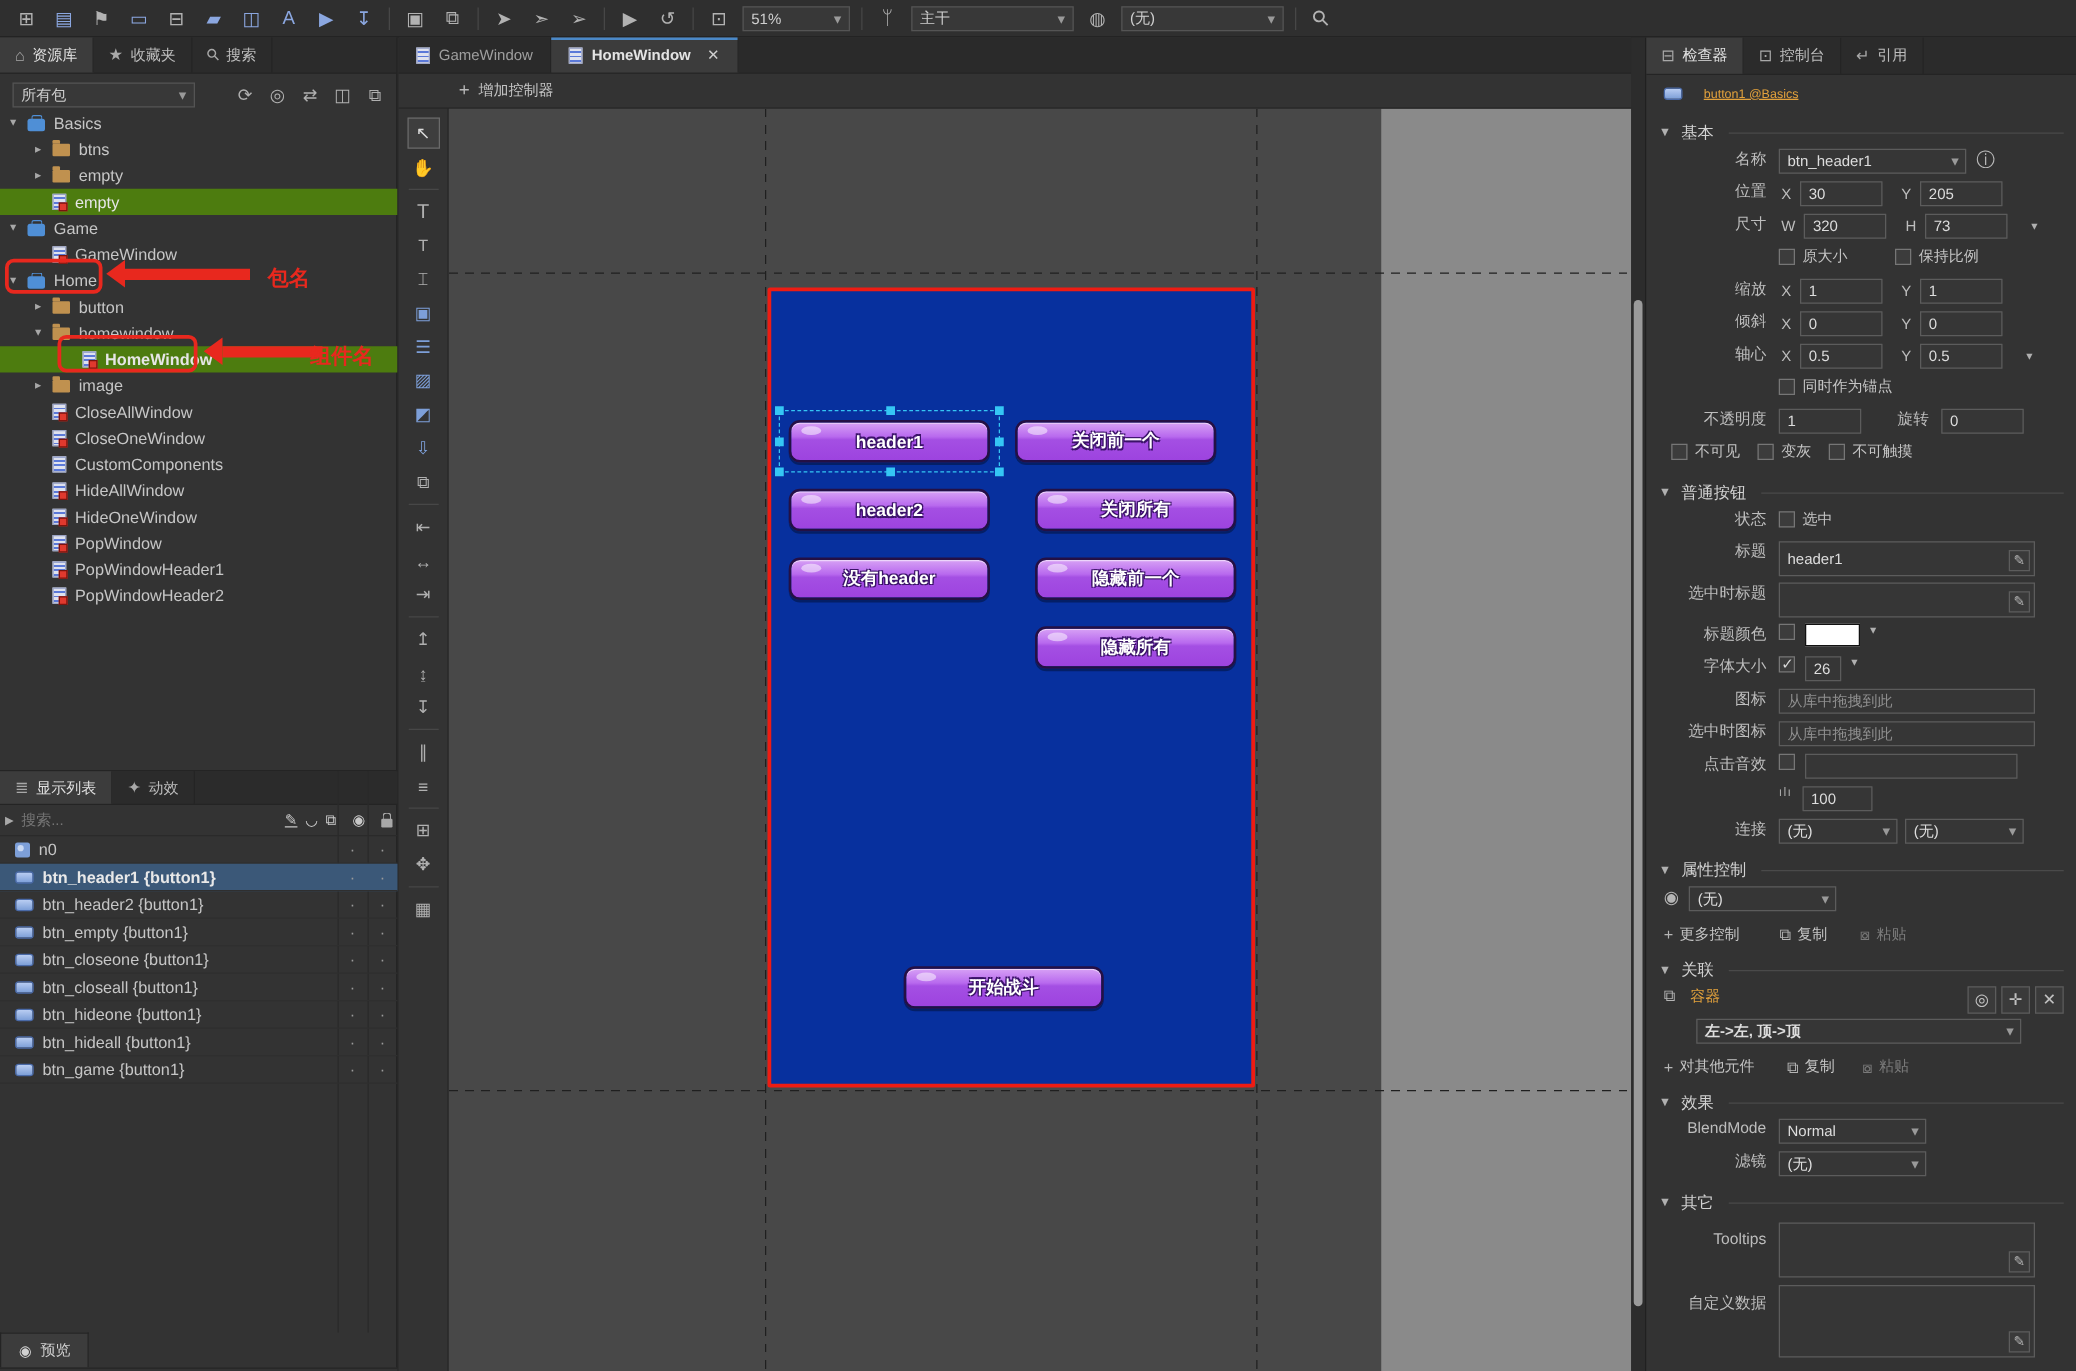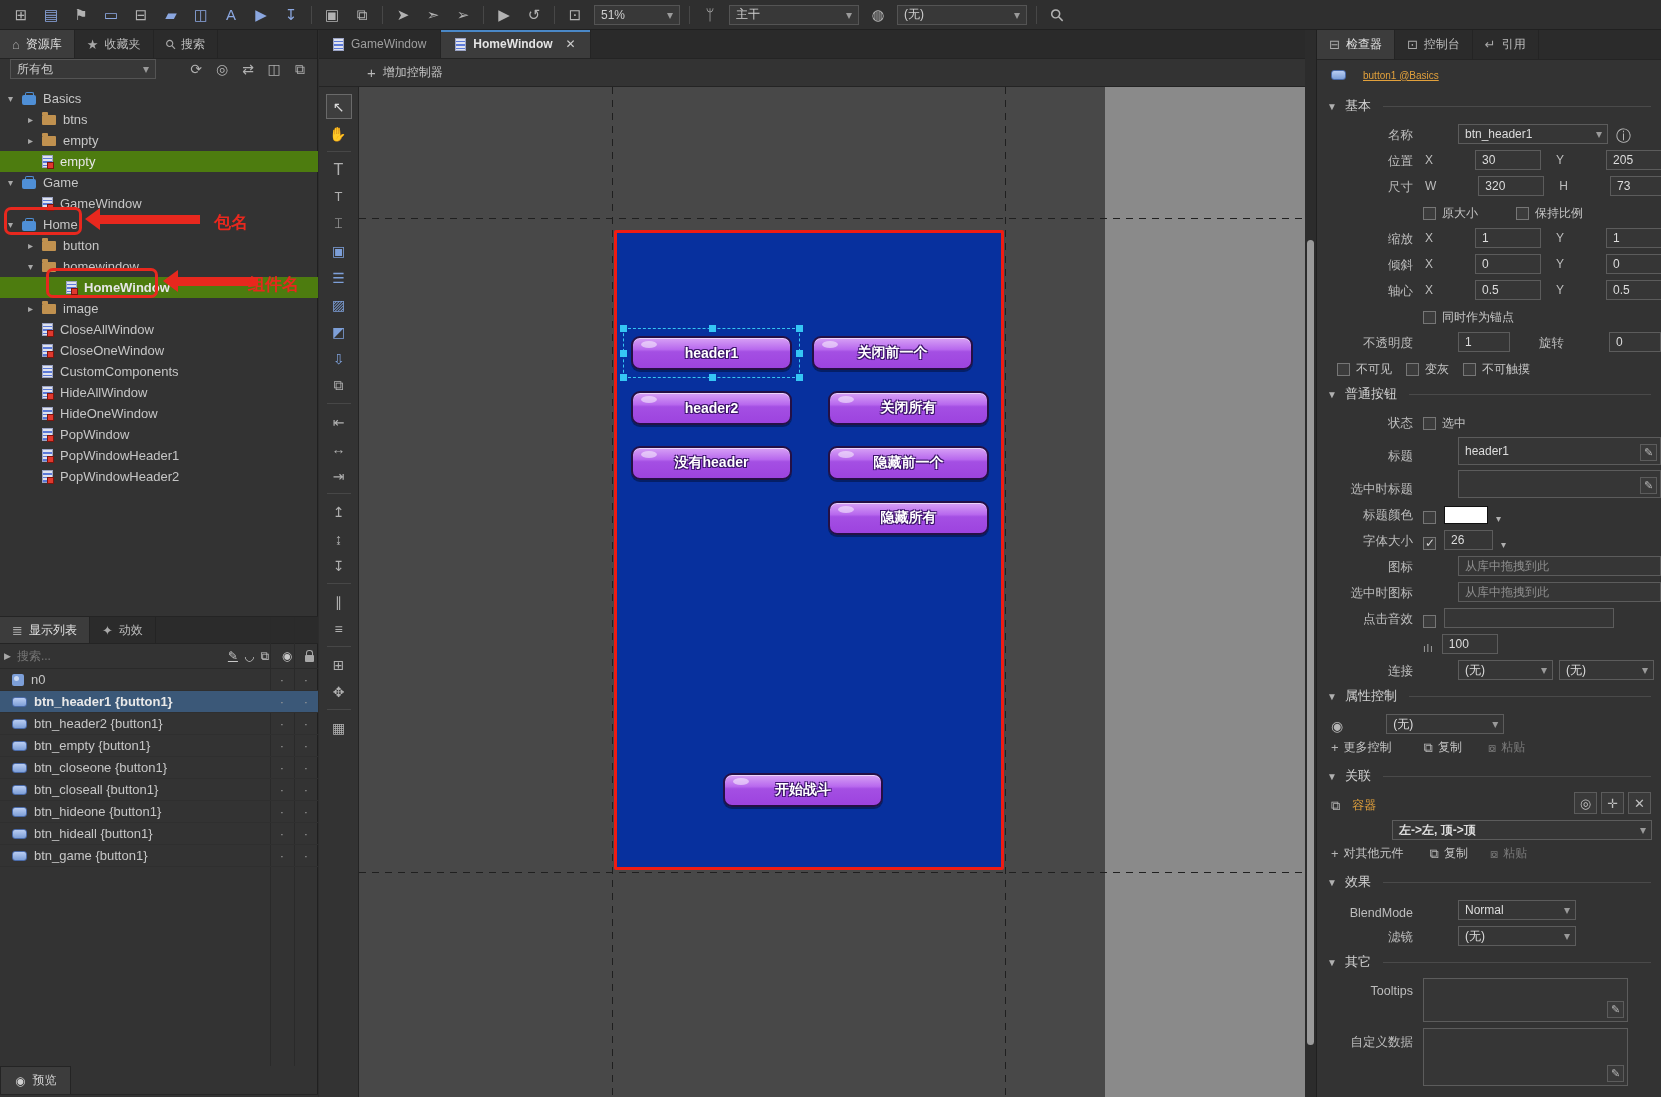--- a/index.html
+++ b/index.html
@@ -17,36 +17,36 @@
   .tb-select { height:20px; background:#383838; border:1px solid #545454; color:#cfcfcf;
     display:flex; align-items:center; padding:0 6px; position:relative; margin:0 4px; }
   .tb-select::after { content:"▾"; color:#9a9a9a; margin-left:auto; padding-left:8px; }
   .sel-zoom { width:86px; } .sel-branch { width:130px; } .sel-lang { width:130px; }
 
   
   .chk { width:13px; height:13px; background:#3c3c3c; border:1px solid #767676; display:inline-block;
     position:relative; flex:none; }
   .chk.on::after { content:"✓"; position:absolute; left:1px; top:-2px; color:#d8d8d8; font-size:12px; }
   .inp { background:#363636; border:1px solid #5c5c5c; color:#dddddd; height:20px;
-    display:flex; align-items:center; padding:0 6px;margin-left:35px; }
+    display:flex; align-items:center; padding:0 6px; }
   .inp.ph { color:#8f8f8f; }
   .dd { position:relative; padding-right:18px; }
   .dd::after { content:"▾"; position:absolute; right:5px; top:2px; color:#9a9a9a; }
   .caret { color:#b0b0b0; font-size:10px; width:12px; display:inline-block; flex:none; }
   .editbx { width:20px; height:20px; border:1px solid #5c5c5c; background:#3a3a3a; color:#b5b5b5;
     display:flex; align-items:center; justify-content:center; font-size:11px; flex:none; }
 
   
   .leftpanel { position:absolute; left:0; top:30px; width:318px; height:1067px; background:#333333;
     border-right:1px solid #202020; }
   .lp-tabs { height:29px; display:flex; background:#2b2b2b; border-bottom:1px solid #242424; }
   .ptab { padding:0 12px; display:flex; align-items:center; gap:6px; color:#bdbdbd; border-right:1px solid #242424; }
   .ptab .ticon { color:#a8a8a8; font-size:13px; }
   .ptab.active { background:#3c3c3c; color:#e0e0e0; }
-  .lp-filter { height:27px; display:flex; align-items:flex-start; padding:0 6px; gap:4px; }
+  .lp-filter { height:27px; display:flex; align-items:flex-end; padding:0 6px; gap:4px; }
   .lp-filter .tb-select { flex:0 0 146px; }
   .mini-ic { width:22px; height:20px; display:flex; align-items:center; justify-content:center;
     color:#b0b0b0; font-size:14px; }
   .tree { position:absolute; left:0; top:58px; width:318px; height:528px; overflow:hidden; }
   .trow { height:21px; display:flex; align-items:center; font-size:13px; color:#c6c6c6; }
   .trow.sel { background:#4d7c0f; color:#e6e6e6; }
   .i0 { padding-left:8px; } .i1 { padding-left:28px; } .i2 { padding-left:52px; }
   .car { width:14px; color:#a8a8a8; font-size:10px; flex:none; }
   .ic { flex:none; margin-right:7px; position:relative; }
   .ic-pkg { width:14px; height:10px; background:#4f8fd6; border-radius:2px; margin-top:2px; }
@@ -142,25 +142,25 @@
   
   .rightpanel { position:absolute; left:1316px; top:30px; width:345px; height:1067px; background:#333;
     border-left:1px solid #202020; overflow:hidden; }
   .rp-tabs { height:30px; display:flex; background:#2b2b2b; border-bottom:1px solid #242424; }
   .rp-link { height:30px; display:flex; align-items:center; gap:10px; padding-left:14px; }
   .rp-link a { color:#e2a13c; font-size:10px; }
   .sechead { height:24px; display:flex; align-items:center; gap:8px; padding-left:10px; color:#d2d2d2;
     font-size:13px; margin-top:4px; }
   .sechead .tri { color:#b0b0b0; font-size:10px; }
   .sechead .line { flex:1; height:1px; background:#4a4a4a; margin:0 10px 0 4px; }
-  .frow { min-height:25px; display:flex; align-items:flex-end; padding-left:10px; margin:1px 0; }
+  .frow { min-height:25px; display:flex; align-items:flex-start; padding-left:10px; margin:1px 0; }
   .flabel { width:96px; text-align:right; color:#bdbdbd; font-size:12.5px; padding-right:10px; flex:none; }
   .fgrp { display:flex; align-items:center; gap:5px; }
   .axis { color:#bdbdbd; padding:0 2px; }
-  .w72 { width:66px; } .w150 { width:150px; } .w205 { width:205px; } .w50 { width:49px; }
+  .w72 { width:66px; } .w150 { width:150px; } .w205 { width:205px; } .w50 { width:29px; }
   .w95 { width:95px; } .w120 { width:118px; } .w250 { width:260px;font-weight:bold; }
   .info-ic { width:17px; height:17px; color:#b8b8b8; font-size:15px; margin-left:8px; }
   .cbl { display:flex; align-items:center; gap:6px; color:#c4c4c4; margin-right:14px; }
   .swatch { width:44px; height:18px; background:#ffffff; border:1px solid #111; }
   .actrow { display:flex; align-items:center; gap:8px; color:#c4c4c4; }
   .act { display:flex; align-items:center; gap:5px; }
   .act .aicon { font-size:13px; color:#b5b5b5; }
   .act.dis { color:#7a7a7a; } .act.dis .aicon { color:#7a7a7a; }
   .sqbtn { width:23px; height:22px; border:1px solid #5c5c5c; background:#3a3a3a; color:#c0c0c0;
     display:flex; align-items:center; justify-content:center; font-size:13px; }

